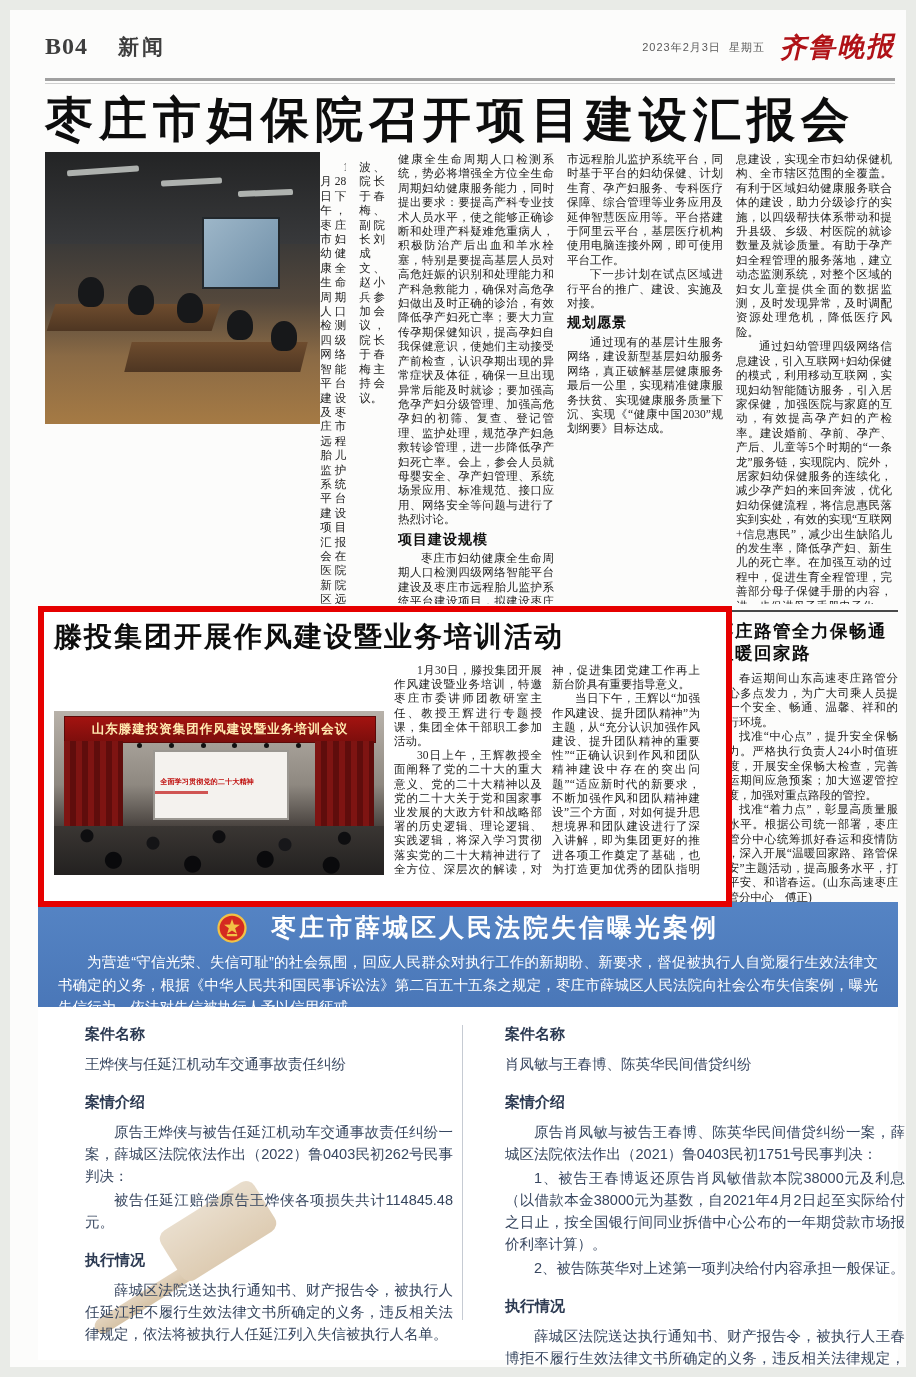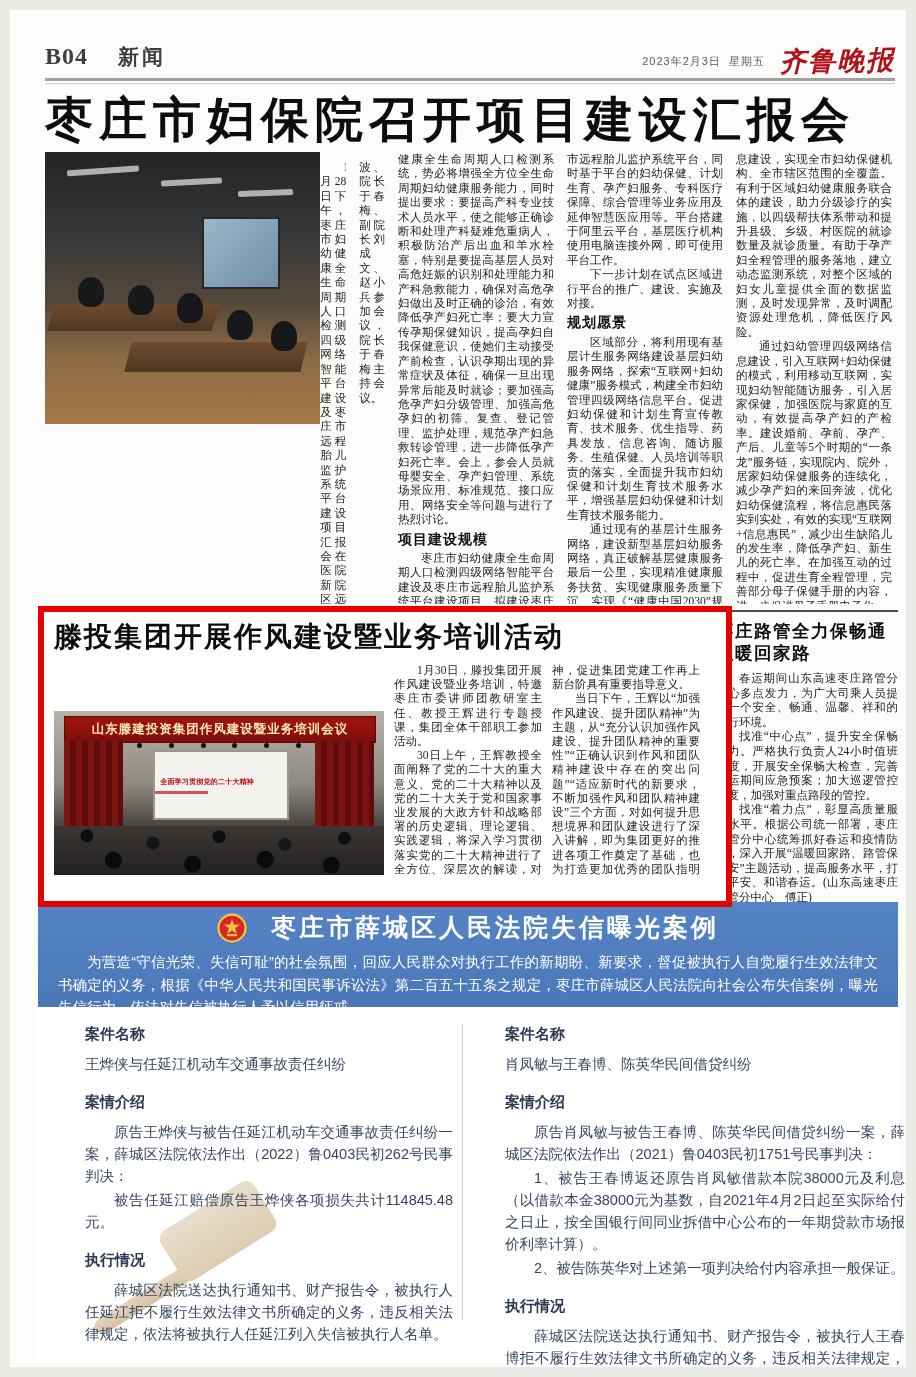--- a/index.html
+++ b/index.html
@@ -1,21 +1,21 @@
 <!DOCTYPE html>
 <html><head>
 <meta charset="utf-8">
 <style>
   html,body{margin:0;padding:0;background:#e9ebe7;}
   .page{position:relative;width:916px;height:1377px;background:#fcfcfb;overflow:hidden;
         font-family:"Liberation Serif","DejaVu Serif",serif;color:#1c1c1c;}
   .frame{position:absolute;inset:0;border:10px solid #e9ebe7;pointer-events:none;z-index:50;}
 
   
-  .hdr{position:absolute;left:45px;top:43px;width:850px;height:44px;display:flex;align-items:flex-start;justify-content:space-between;}
+  .hdr{position:absolute;left:45px;top:25px;width:850px;height:44px;display:flex;align-items:center;justify-content:space-between;}
   .hdr-left{display:flex;align-items:baseline;gap:14px;color:#3e3e3e;}
   .hdr-page{font-size:24px;font-weight:900;letter-spacing:1px;}
   .hdr-section{font-size:21px;font-weight:700;letter-spacing:3px;margin-left:16px;}
   .hdr-right{display:flex;align-items:center;gap:14px;}
   .hdr-date{font-size:11px;color:#5a5a5a;letter-spacing:1px;font-family:"Liberation Sans",sans-serif;}
   .masthead{font-size:27px;font-weight:900;font-style:italic;color:#b01217;letter-spacing:2px;transform:rotate(-1deg);}
   .hdr-rule{position:absolute;left:45px;top:78px;width:850px;height:3px;background:#a0a0a0;}
   .hdr-rule:after{content:"";position:absolute;left:0;top:5px;width:850px;height:1px;background:#cfcfcf;}
 
   
@@ -144,21 +144,20 @@
     </div>
     <div class="col3">
       <p>健康全生命周期人口检测系统，势必将增强全方位全生命周期妇幼健康服务能力，同时提出要求：要提高产科专业技术人员水平，使之能够正确诊断和处理产科疑难危重病人，积极防治产后出血和羊水栓塞，特别是要提高基层人员对高危妊娠的识别和处理能力和产科急救能力，确保对高危孕妇做出及时正确的诊治，有效降低孕产妇死亡率；要大力宣传孕期保健知识，提高孕妇自我保健意识，使她们主动接受产前检查，认识孕期出现的异常症状及体征，确保一旦出现异常后能及时就诊；要加强高危孕产妇分级管理、加强高危孕妇的初筛、复查、登记管理、监护处理，规范孕产妇急救转诊管理，进一步降低孕产妇死亡率。会上，参会人员就母婴安全、孕产妇管理、系统场景应用、标准规范、接口应用、网络安全等问题与进行了热烈讨论。</p>
       <div class="subhead">项目建设规模</div>
       <p class="ind">枣庄市妇幼健康全生命周期人口检测四级网络智能平台建设及枣庄市远程胎儿监护系统平台建设项目，拟建设枣庄市妇女、儿童人口信息检测、医疗保健、健康普查的四级网络智能平台及枣庄</p>
     </div>
     <div class="col4">
       <p>市远程胎儿监护系统平台，同时基于平台的妇幼保健、计划生育、孕产妇服务、专科医疗保障、综合管理等业务应用及延伸智慧医应用等。平台搭建于阿里云平台，基层医疗机构使用电脑连接外网，即可使用平台工作。</p>
       <p class="ind">下一步计划在试点区域进行平台的推广、建设、实施及对接。</p>
       <div class="subhead">规划愿景</div>
-      <p class="ind">区域部分，将利用现有基层计生服务网络建设基层妇幼服务网络，探索“互联网+妇幼健康”服务模式，构建全市妇幼管理四级网络信息平台。促进妇幼保健和计划生育宣传教育、技术服务、优生指导、药具发放、信息咨询、随访服务、生殖保健、人员培训等职责的落实，全面提升我市妇幼保健和计划生育技术服务水平，增强基层妇幼保健和计划生育技术服务能力。</p>
       <p class="ind">通过现有的基层计生服务网络，建设新型基层妇幼服务网络，真正破解基层健康服务最后一公里，实现精准健康服务扶贫、实现健康服务质量下沉、实现《“健康中国2030”规划纲要》目标达成。</p>
 
     </div>
     <div class="col5">
       <p>息建设，实现全市妇幼保健机构、全市辖区范围的全覆盖。有利于区域妇幼健康服务联合体的建设，助力分级诊疗的实施，以四级帮扶体系带动和提升县级、乡级、村医院的就诊数量及就诊质量。有助于孕产妇全程管理的服务落地，建立动态监测系统，对整个区域的妇女儿童提供全面的数据监测，及时发现异常，及时调配资源处理危机，降低医疗风险。</p>
       <p class="ind">通过妇幼管理四级网络信息建设，引入互联网+妇幼保健的模式，利用移动互联网，实现妇幼智能随访服务，引入居家保健，加强医院与家庭的互动，有效提高孕产妇的产检率。建设婚前、孕前、孕产、产后、儿童等5个时期的“一条龙”服务链，实现院内、院外，居家妇幼保健服务的连续化，减少孕产妇的来回奔波，优化妇幼保健流程，将信息惠民落实到实处，有效的实现“互联网+信息惠民”，减少出生缺陷儿的发生率，降低孕产妇、新生儿的死亡率。在加强互动的过程中，促进生育全程管理，完善部分母子保健手册的内容，进一步促进母子手册电子化。</p>
     </div>
   </div>
 
   <div class="redbox">

